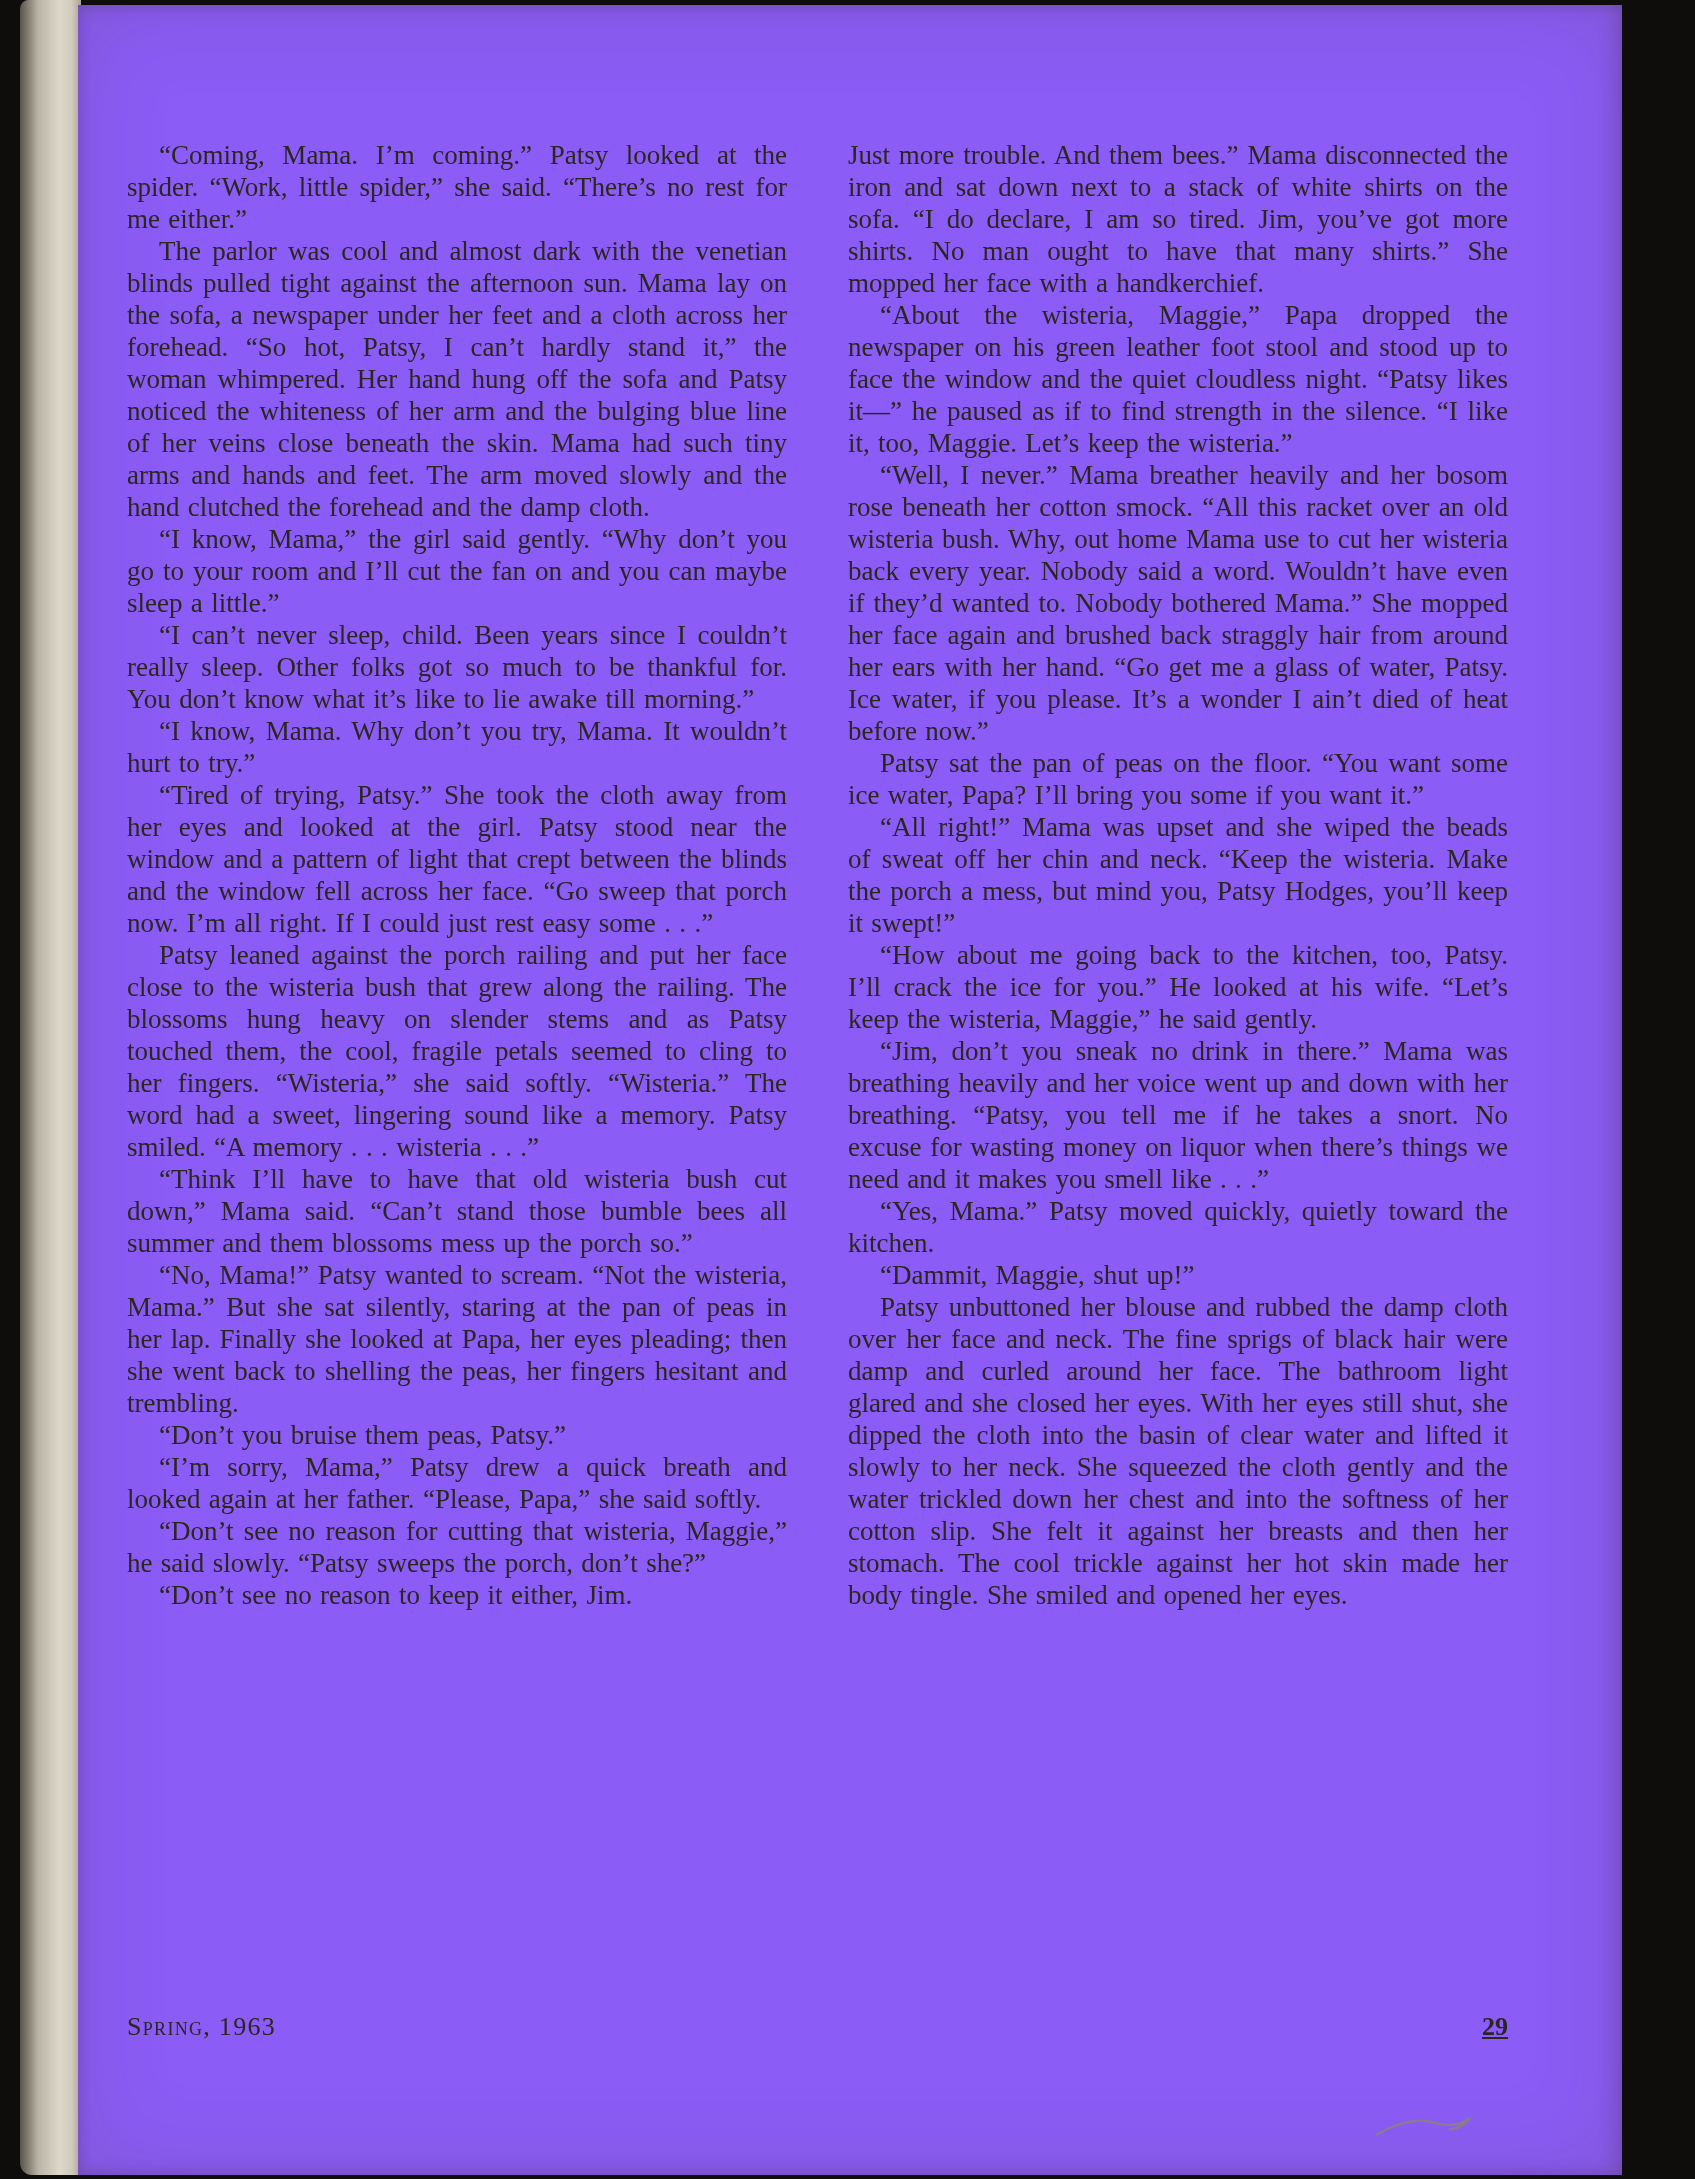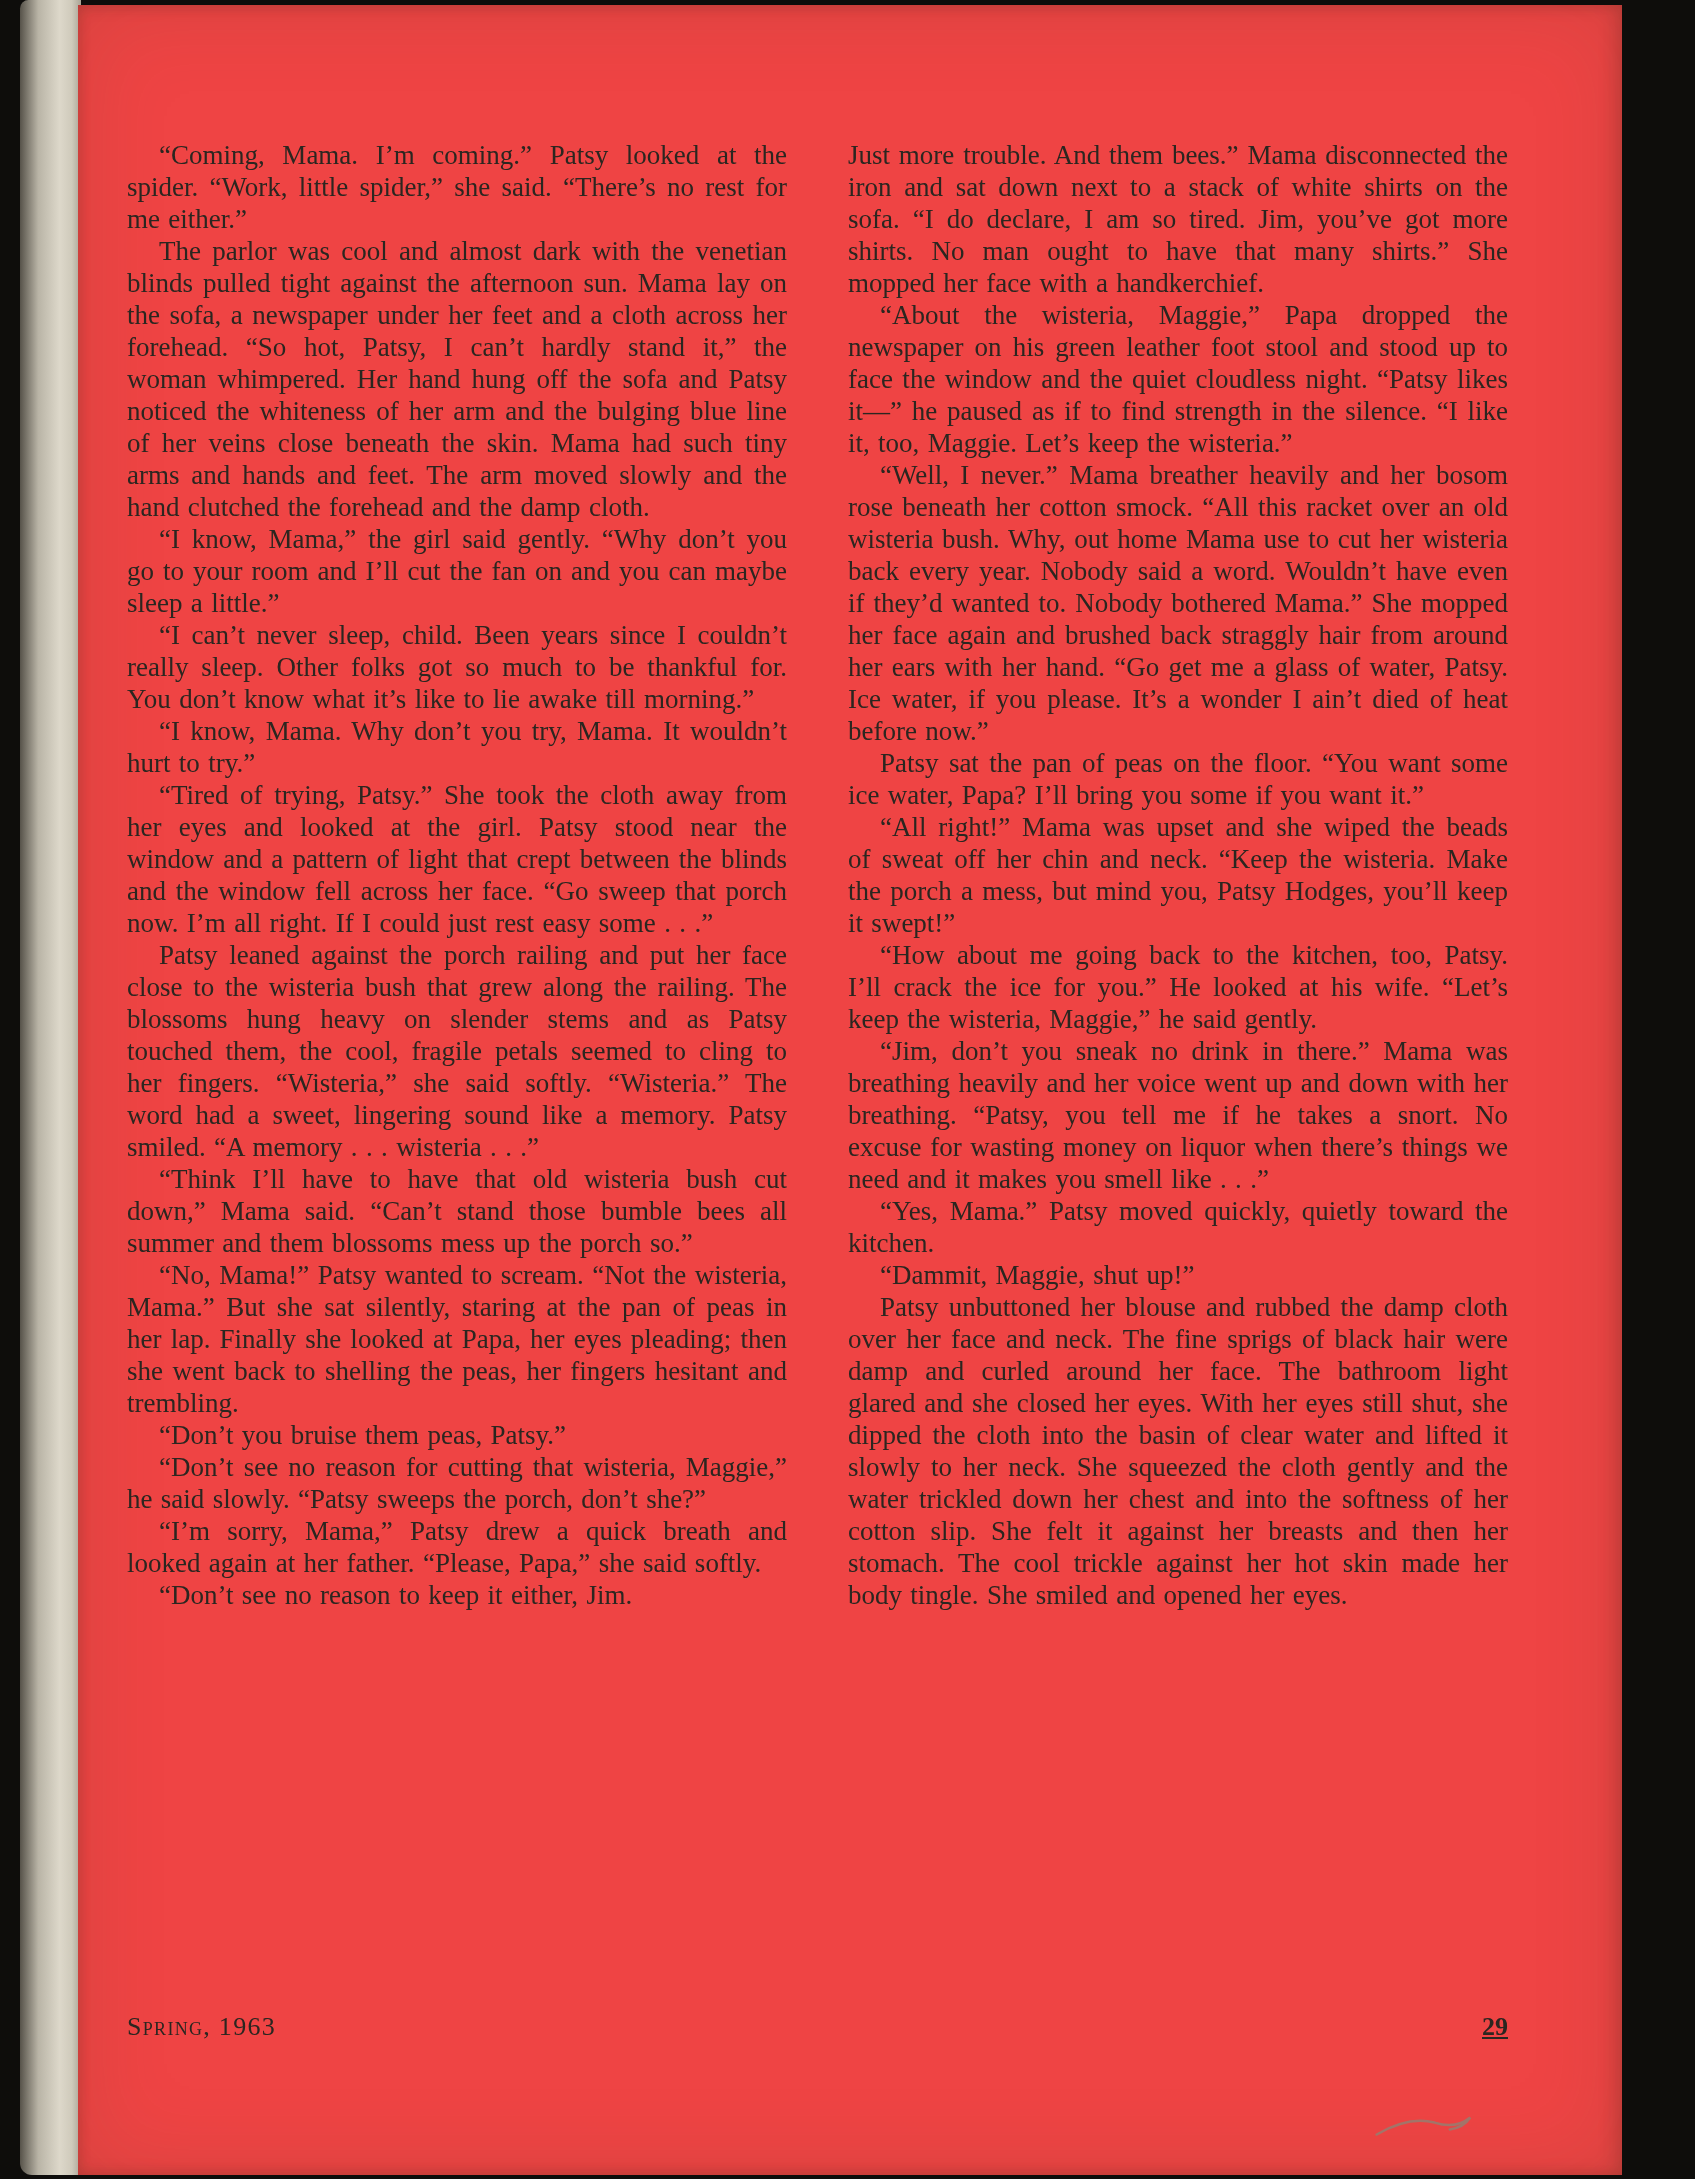--- a/index.html
+++ b/index.html
@@ -23,21 +23,21 @@
     background: linear-gradient(90deg, #57534a 0%, #b9b4a6 30%, #ddd8ca 65%, #cfcabb 85%, #a9a496 100%);
     border-radius: 8.5px 0 0 12px;
   }
 
   .page {
     position: absolute;
     left: 78px;
     top: 5.1px;
     width: 1544px;
     height: 2170px;
-    background: #ef4444;
+    background: #8b5cf6;
     box-shadow:
       inset 0 0 93px rgba(82, 70, 46, 0.16),
       inset -6.8px 0 18.6px rgba(40, 34, 22, 0.18),
       inset 3.4px 0 12px rgba(40, 34, 22, 0.10);
   }
 
   .content {
     position: absolute;
     top: 134px;
     left: 49px;
@@ -110,22 +110,22 @@
         <p>“Coming, Mama.  I’m coming.”  Patsy looked at the spider.  “Work, little spider,” she said.  “There’s no rest for me either.”</p>
         <p>The parlor was cool and almost dark with the venetian blinds pulled tight against the afternoon sun.  Mama lay on the sofa, a newspaper under her feet and a cloth across her forehead.  “So hot, Patsy, I can’t hardly stand it,” the woman whimpered.  Her hand hung off the sofa and Patsy noticed the whiteness of her arm and the bulging blue line of her veins close beneath the skin.  Mama had such tiny arms and hands and feet.  The arm moved slowly and the hand clutched the forehead and the damp cloth.</p>
         <p>“I know, Mama,” the girl said gently.  “Why don’t you go to your room and I’ll cut the fan on and you can maybe sleep a little.”</p>
         <p>“I can’t never sleep, child.  Been years since I couldn’t really sleep.  Other folks got so much to be thankful for.  You don’t know what it’s like to lie awake till morning.”</p>
         <p>“I know, Mama.  Why don’t you try, Mama.  It wouldn’t hurt to try.”</p>
         <p>“Tired of trying, Patsy.”  She took the cloth away from her eyes and looked at the girl.  Patsy stood near the window and a pattern of light that crept between the blinds and the window fell across her face.  “Go sweep that porch now.  I’m all right.  If I could just rest easy some . . .”</p>
         <p>Patsy leaned against the porch railing and put her face close to the wisteria bush that grew along the railing.  The blossoms hung heavy on slender stems and as Patsy touched them, the cool, fragile petals seemed to cling to her fingers.  “Wisteria,” she said softly.  “Wisteria.”  The word had a sweet, lingering sound like a memory.  Patsy smiled.  “A memory . . . wisteria . . .”</p>
         <p>“Think I’ll have to have that old wisteria bush cut down,” Mama said.  “Can’t stand those bumble bees all summer and them blossoms mess up the porch so.”</p>
         <p>“No, Mama!”  Patsy wanted to scream.  “Not the wisteria, Mama.”  But she sat silently, staring at the pan of peas in her lap.  Finally she looked at Papa, her eyes pleading; then she went back to shelling the peas, her fingers hesitant and trembling.</p>
         <p>“Don’t you bruise them peas, Patsy.”</p>
+        <p>“I’m sorry, Mama,” Patsy drew a quick breath and looked again at her father.  “Please, Papa,” she said softly.</p>
         <p>“Don’t see no reason for cutting that wisteria, Maggie,” he said slowly.  “Patsy sweeps the porch, don’t she?”</p>
-        <p>“I’m sorry, Mama,” Patsy drew a quick breath and looked again at her father.  “Please, Papa,” she said softly.</p>
         <p>“Don’t see no reason to keep it either, Jim.</p>
       </div>
       <div class="col">
         <p class="no-indent">Just more trouble.  And them bees.”  Mama disconnected the iron and sat down next to a stack of white shirts on the sofa.  “I do declare, I am so tired.  Jim, you’ve got more shirts.  No man ought to have that many shirts.”  She mopped her face with a handkerchief.</p>
         <p>“About the wisteria, Maggie,” Papa dropped the newspaper on his green leather foot stool and stood up to face the window and the quiet cloudless night.  “Patsy likes it—” he paused as if to find strength in the silence.  “I like it, too, Maggie.  Let’s keep the wisteria.”</p>
         <p>“Well, I never.”  Mama breather heavily and her bosom rose beneath her cotton smock.  “All this racket over an old wisteria bush.  Why, out home Mama use to cut her wisteria back every year.  Nobody said a word.  Wouldn’t have even if they’d wanted to.  Nobody bothered Mama.”  She mopped her face again and brushed back straggly hair from around her ears with her hand.  “Go get me a glass of water, Patsy.  Ice water, if you please.  It’s a wonder I ain’t died of heat before now.”</p>
         <p>Patsy sat the pan of peas on the floor.  “You want some ice water, Papa?  I’ll bring you some if you want it.”</p>
         <p>“All right!”  Mama was upset and she wiped the beads of sweat off her chin and neck.  “Keep the wisteria.  Make the porch a mess, but mind you, Patsy Hodges, you’ll keep it swept!”</p>
         <p>“How about me going back to the kitchen, too, Patsy.  I’ll crack the ice for you.”  He looked at his wife.  “Let’s keep the wisteria, Maggie,” he said gently.</p>
         <p>“Jim, don’t you sneak no drink in there.”  Mama was breathing heavily and her voice went up and down with her breathing.  “Patsy, you tell me if he takes a snort.  No excuse for wasting money on liquor when there’s things we need and it makes you smell like . . .”</p>

